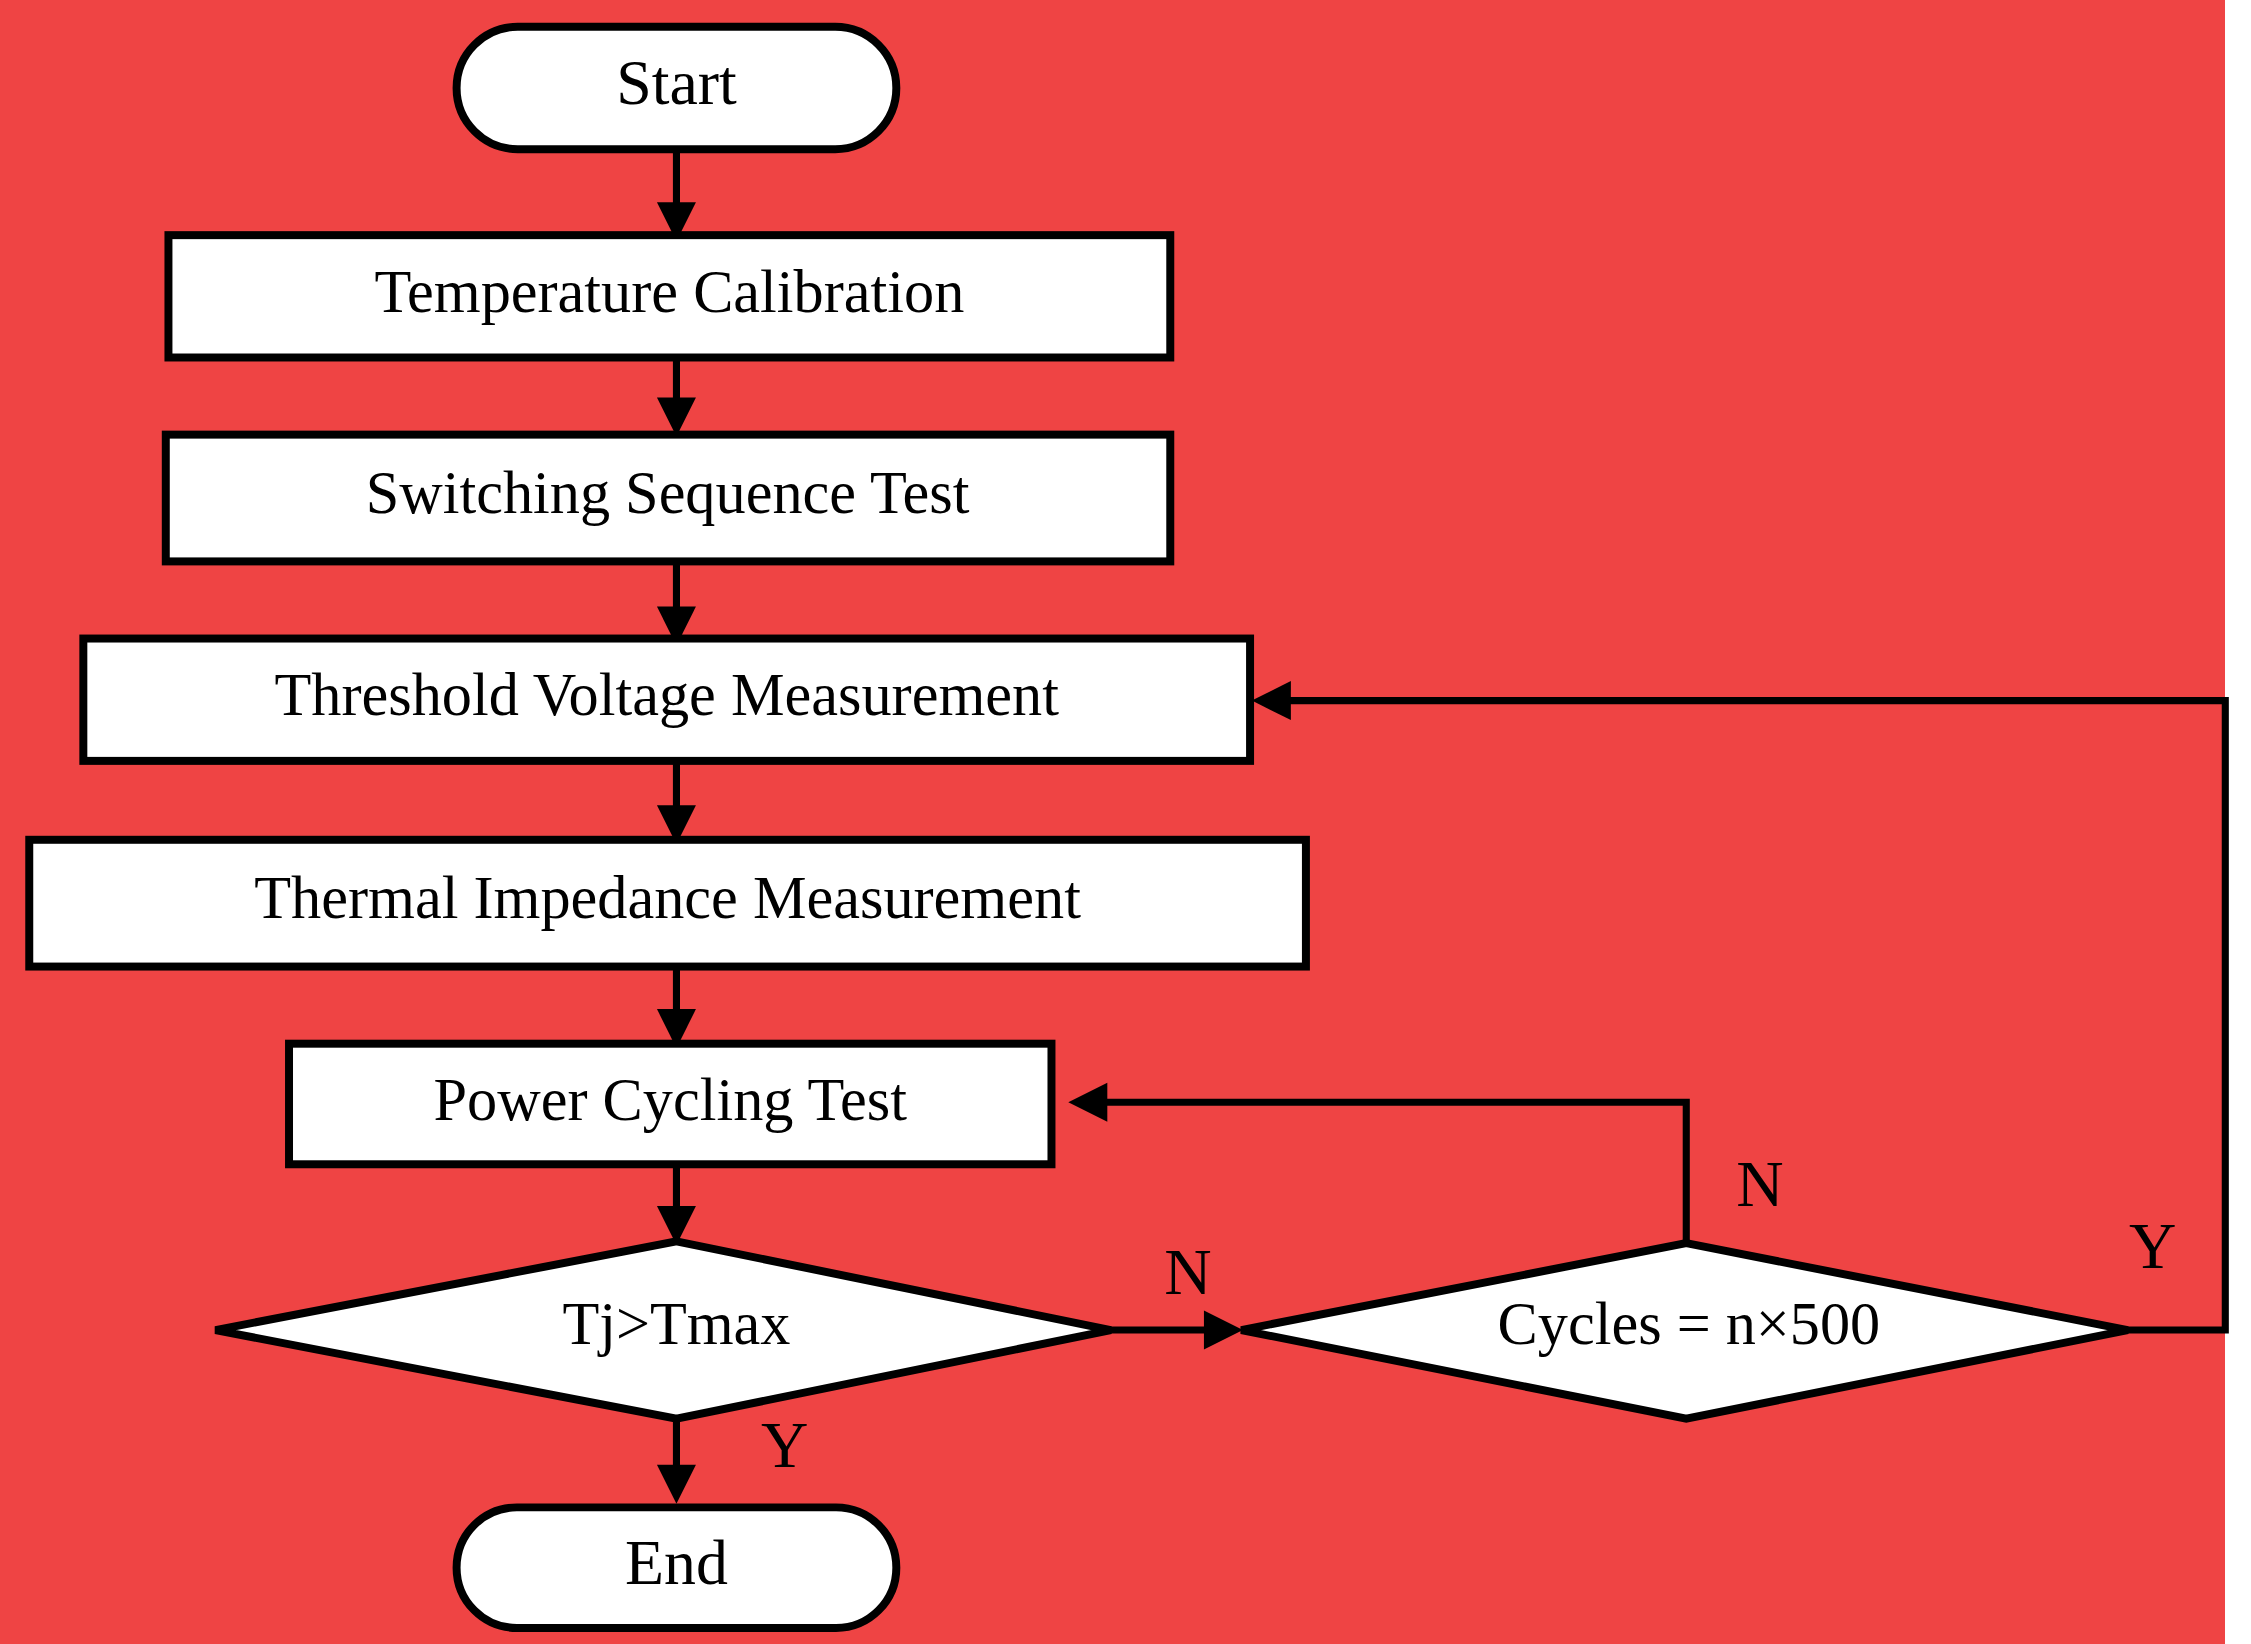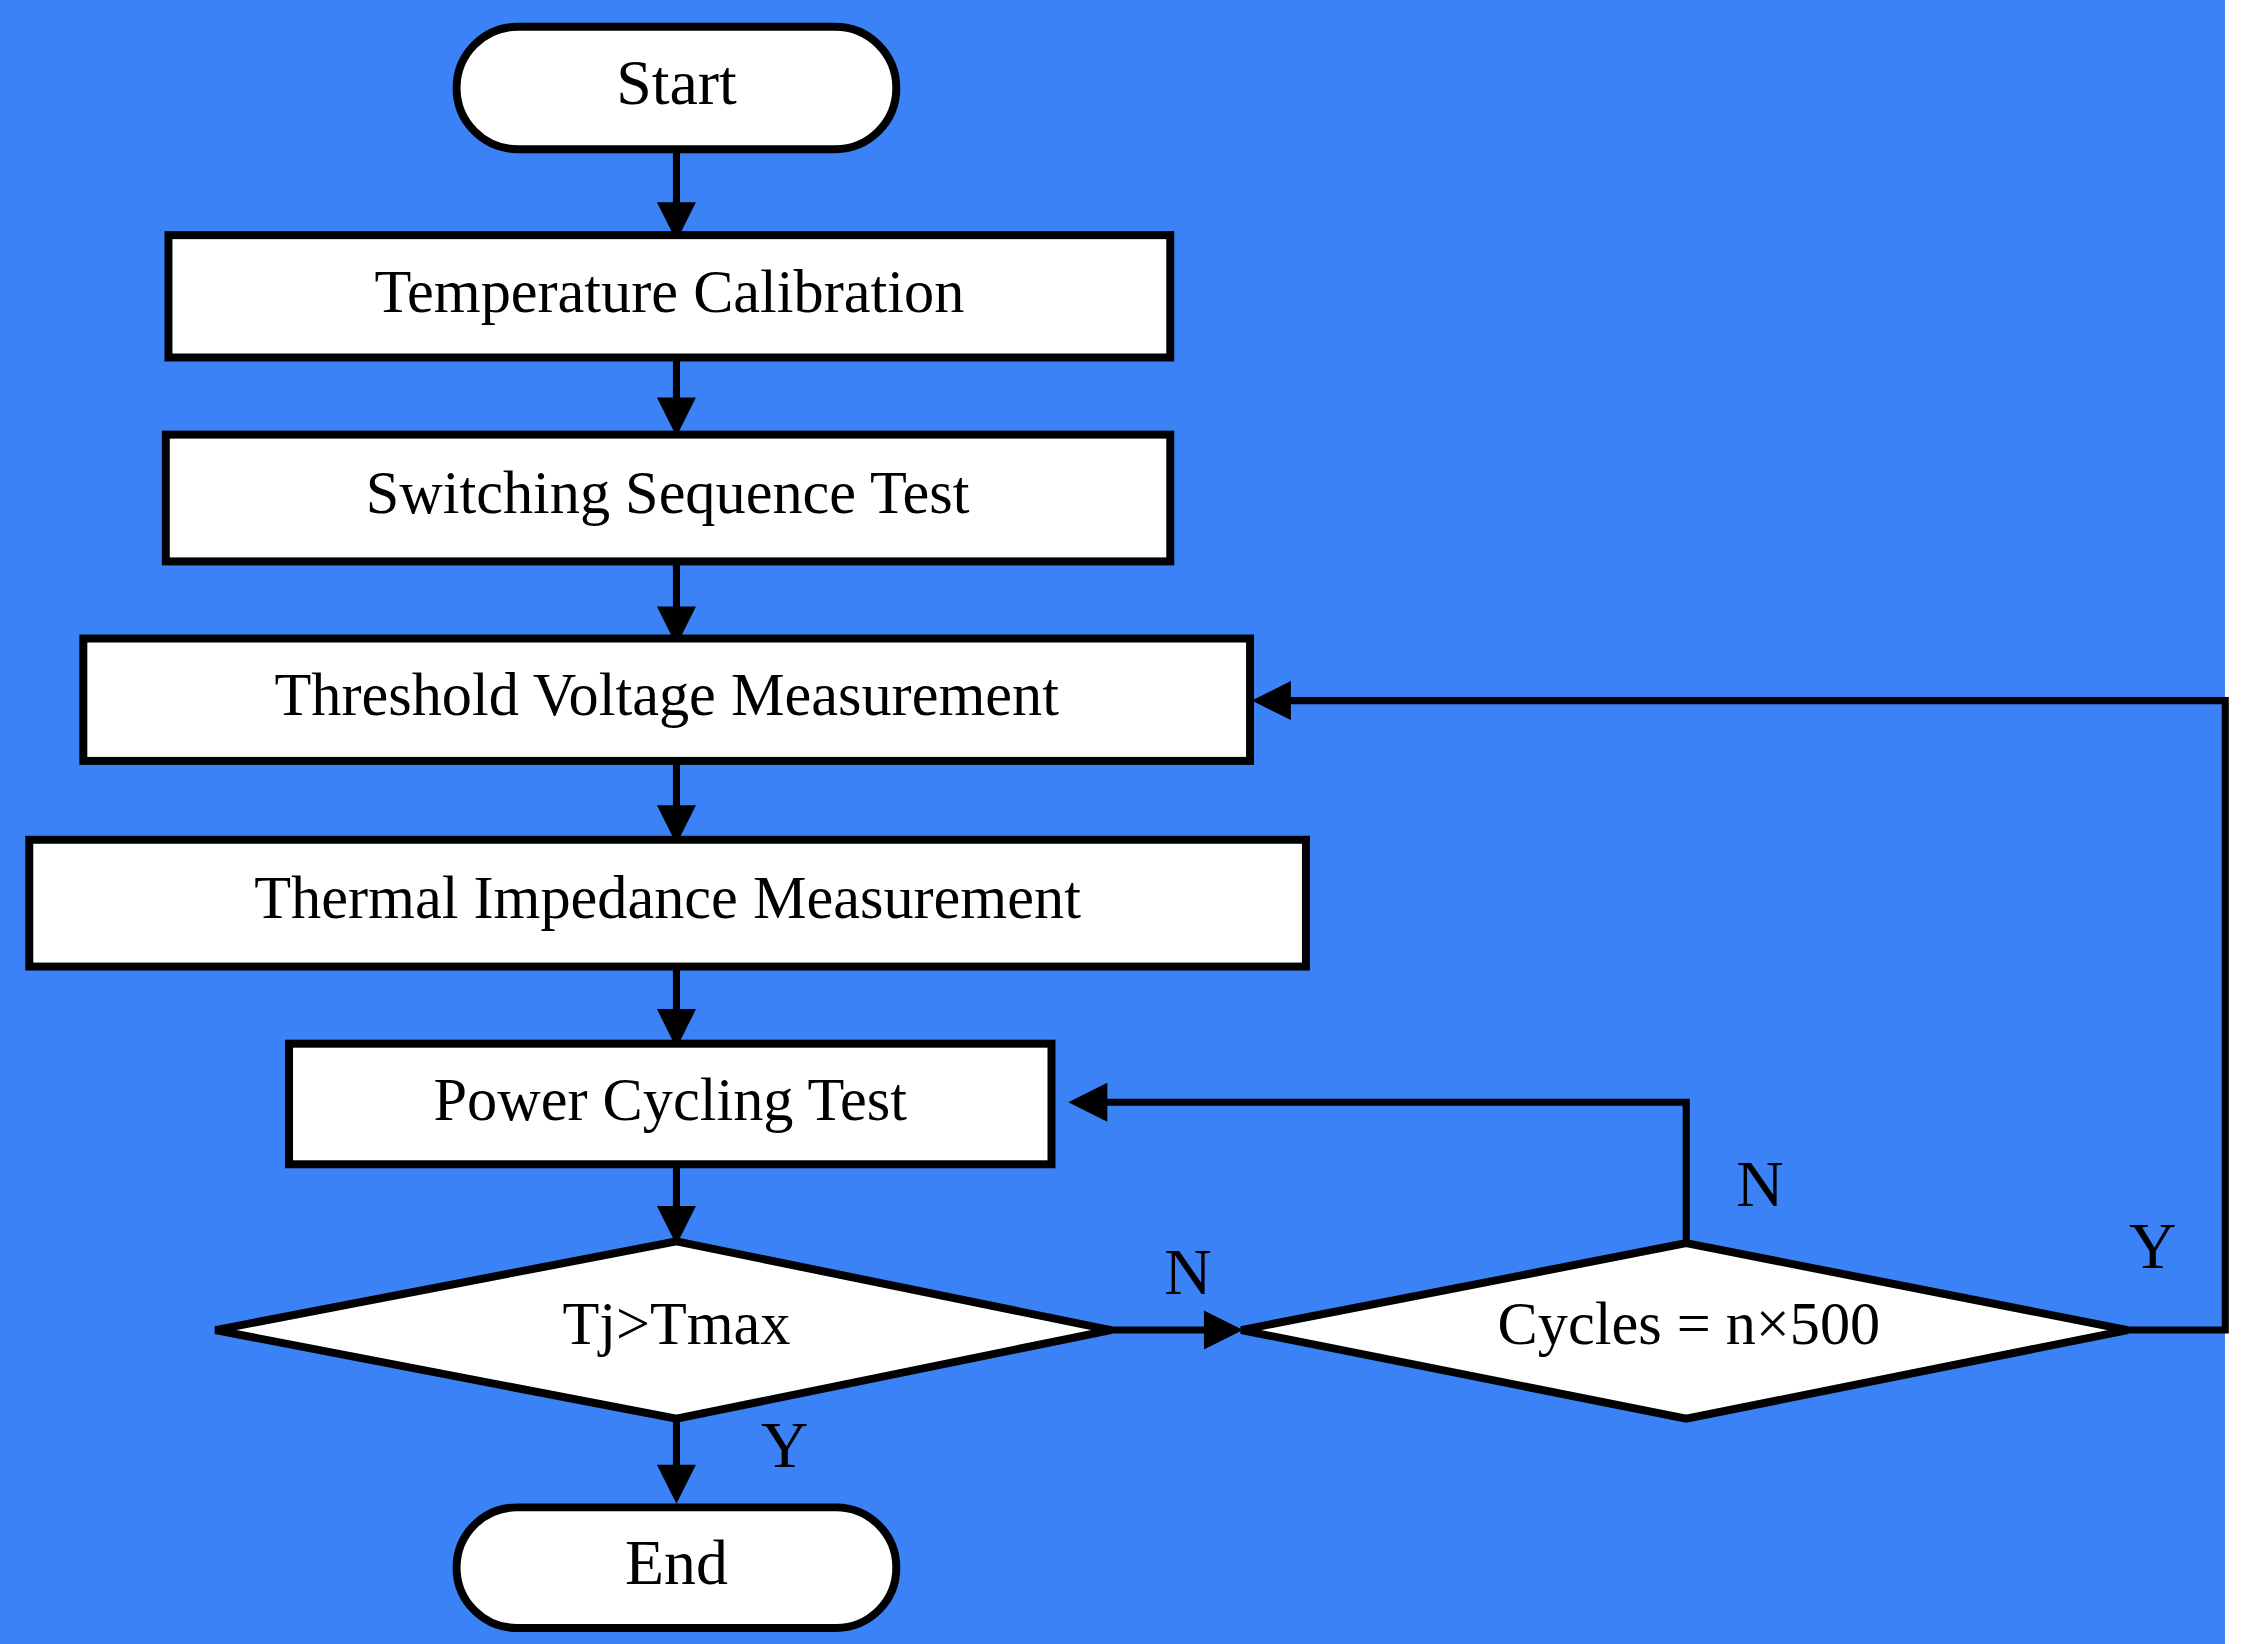--- a/index.html
+++ b/index.html
@@ -10,21 +10,21 @@
   body {
     width: 2251px;
     height: 1645px;
     overflow: hidden;
     font-family: "Liberation Serif", "DejaVu Serif", serif;
   }
   #flowchart-root {
     position: relative;
     width: 2225px;
     height: 1645px;
-    background: #3b82f6;
+    background: #ef4444;
   }
   svg#flow-svg {
     display: block;
     width: 2251px;
     height: 1645px;
   }
   .node-shape {
     fill: #ffffff;
     stroke: #000000;
     stroke-width: 9;

